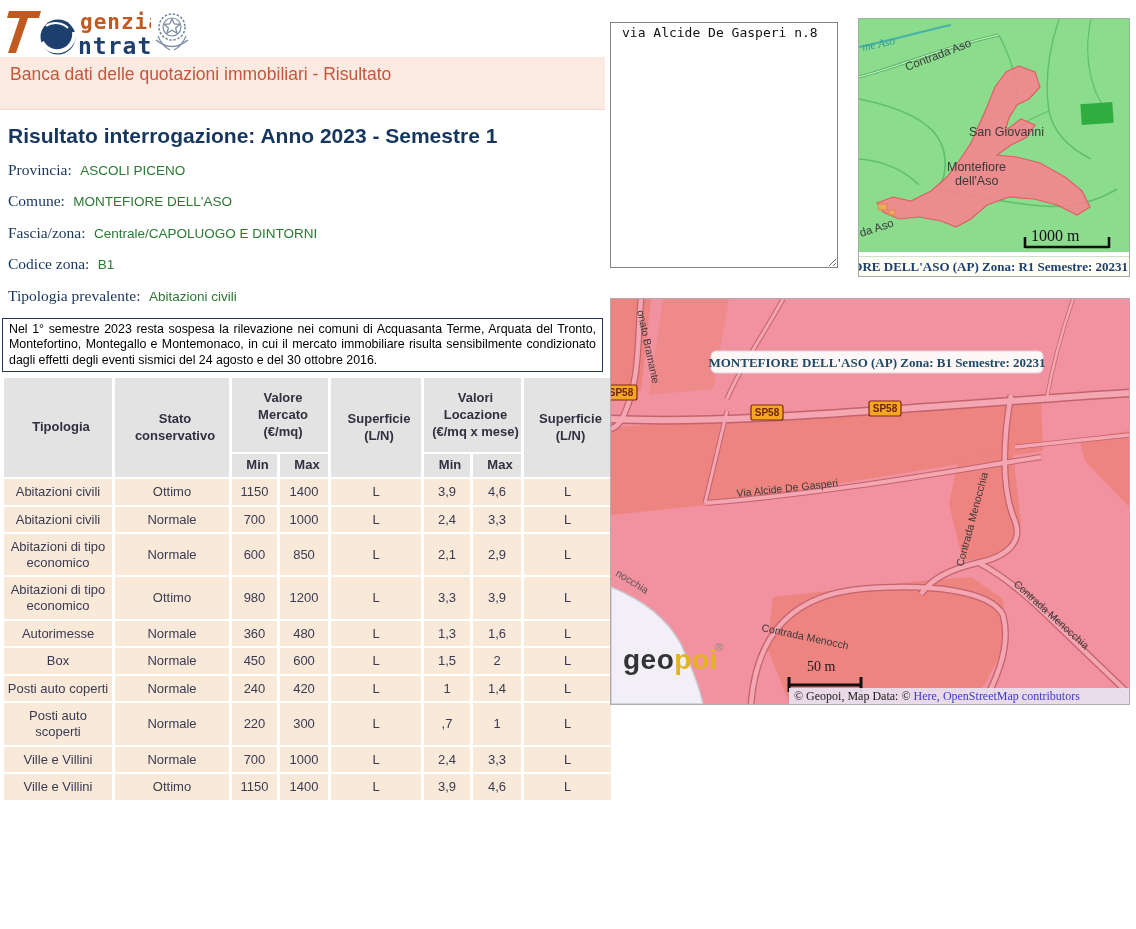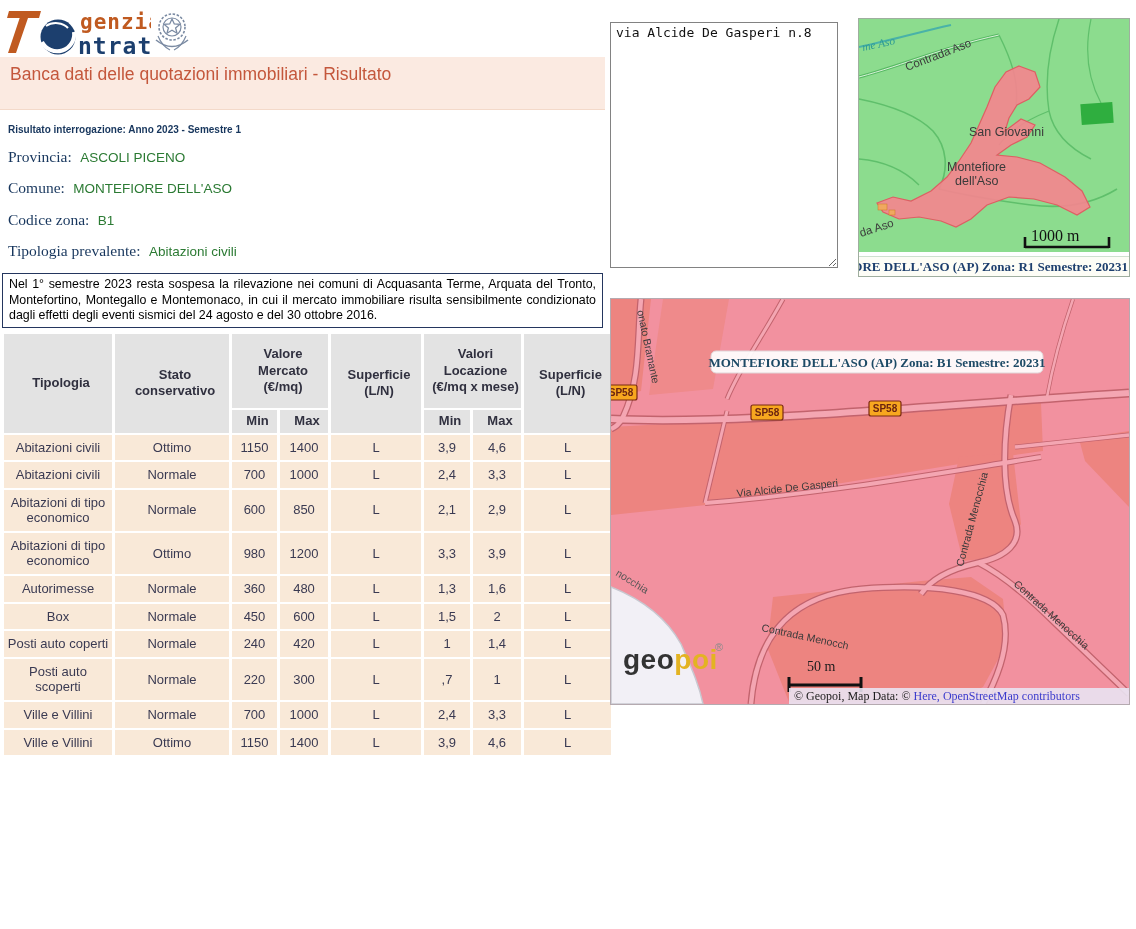--- a/index.html
+++ b/index.html
@@ -10,21 +10,21 @@
   
   .left-col { position:absolute; left:0; top:0; width:605px; }
 
   .logo-row { height:57px; position:relative; padding:4px 0 0 6px; }
   .logo-svg { position:absolute; left:6px; top:4px; }
   .emblem-svg { position:absolute; left:148px; top:6px; }
 
   .title-bar { background:#fbeae1; border-bottom:1px solid #f3d9c9; padding:7px 10px 24px 10px; }
   .title-bar span { color:#c4573c; font-size:17.5px; }
 
-  .result-heading { margin:14px 0 2px 8px; font-size:10px; font-weight:bold; color:#17365d; }
+  .result-heading { margin:14px 0 2px 8px; font-size:21px; font-weight:bold; color:#17365d; }
 
   .info-rows { margin-left:8px; }
   .info-row { margin-top:12.5px; line-height:18px; }
   .info-label { font-family:"Liberation Serif", serif; font-weight:normal; font-size:15.5px; color:#17365d; }
   .info-value { font-size:13.5px; color:#2b7a33; padding-left:4px; }
 
   .notice-box { margin:12px 2px 4px 2px; border:1px solid #24365e; padding:3px 6px;
                 font-size:12.4px; color:#000000; text-align:justify; line-height:1.26; }
 
   
@@ -34,21 +34,21 @@
   table.quot th.sub { padding-top:3px; padding-bottom:3px; }
   table.quot td { background:#f9e9d8; color:#3a3a52; font-size:13px; text-align:center;
                   vertical-align:middle; padding:5px 3px; line-height:1.2; }
   tr.hdr1 th { height:74px; }
   tr.hdr2 th { height:17px; }
 
   
   .address-area { position:absolute; left:610px; top:22px; }
   .address-area textarea { width:228px; height:246px; resize:both;
        font-family:"DejaVu Sans Mono", monospace; font-size:13px; color:#111;
-       border:1px solid #828282; padding:2px 5px; background:#fff; }
+       border:1px solid #828282; padding:2px 11px; background:#fff; }
 
   .map-small { position:absolute; left:858px; top:18px; width:272px; border:1px solid #9fae9f; background:#fff; }
   .map-small-caption { height:20px; overflow:hidden; background:#fdfdf6; border-top:1px solid #cfe0cf; }
   .map-small-caption span { float:right; white-space:nowrap; font-family:"Liberation Serif", serif;
        font-weight:bold; font-size:13px; color:#1d3f6e; line-height:20px; padding-right:1px; }
 
   .map-large { position:absolute; left:610px; top:298px; width:520px; height:407px;
                border:1px solid #b5aab0; background:#f2919f; }
   svg text { user-select:none; }
 </style>
@@ -88,20 +88,24 @@
   <div class="info-row">
     <span class="info-label">Provincia:</span>
     <span class="info-value">ASCOLI PICENO</span>
   </div>
 
   <div class="info-row">
     <span class="info-label">Comune:</span>
     <span class="info-value">MONTEFIORE DELL'ASO</span>
   </div>
 
+  <div class="info-row">
+    <span class="info-label">Fascia/zona:</span>
+    <span class="info-value">Centrale/CAPOLUOGO E DINTORNI</span>
+  </div>
 
   <div class="info-row">
     <span class="info-label">Codice zona:</span>
     <span class="info-value">B1</span>
   </div>
 
 
   <div class="info-row">
     <span class="info-label">Tipologia prevalente:</span>
     <span class="info-value">Abitazioni civili</span>

